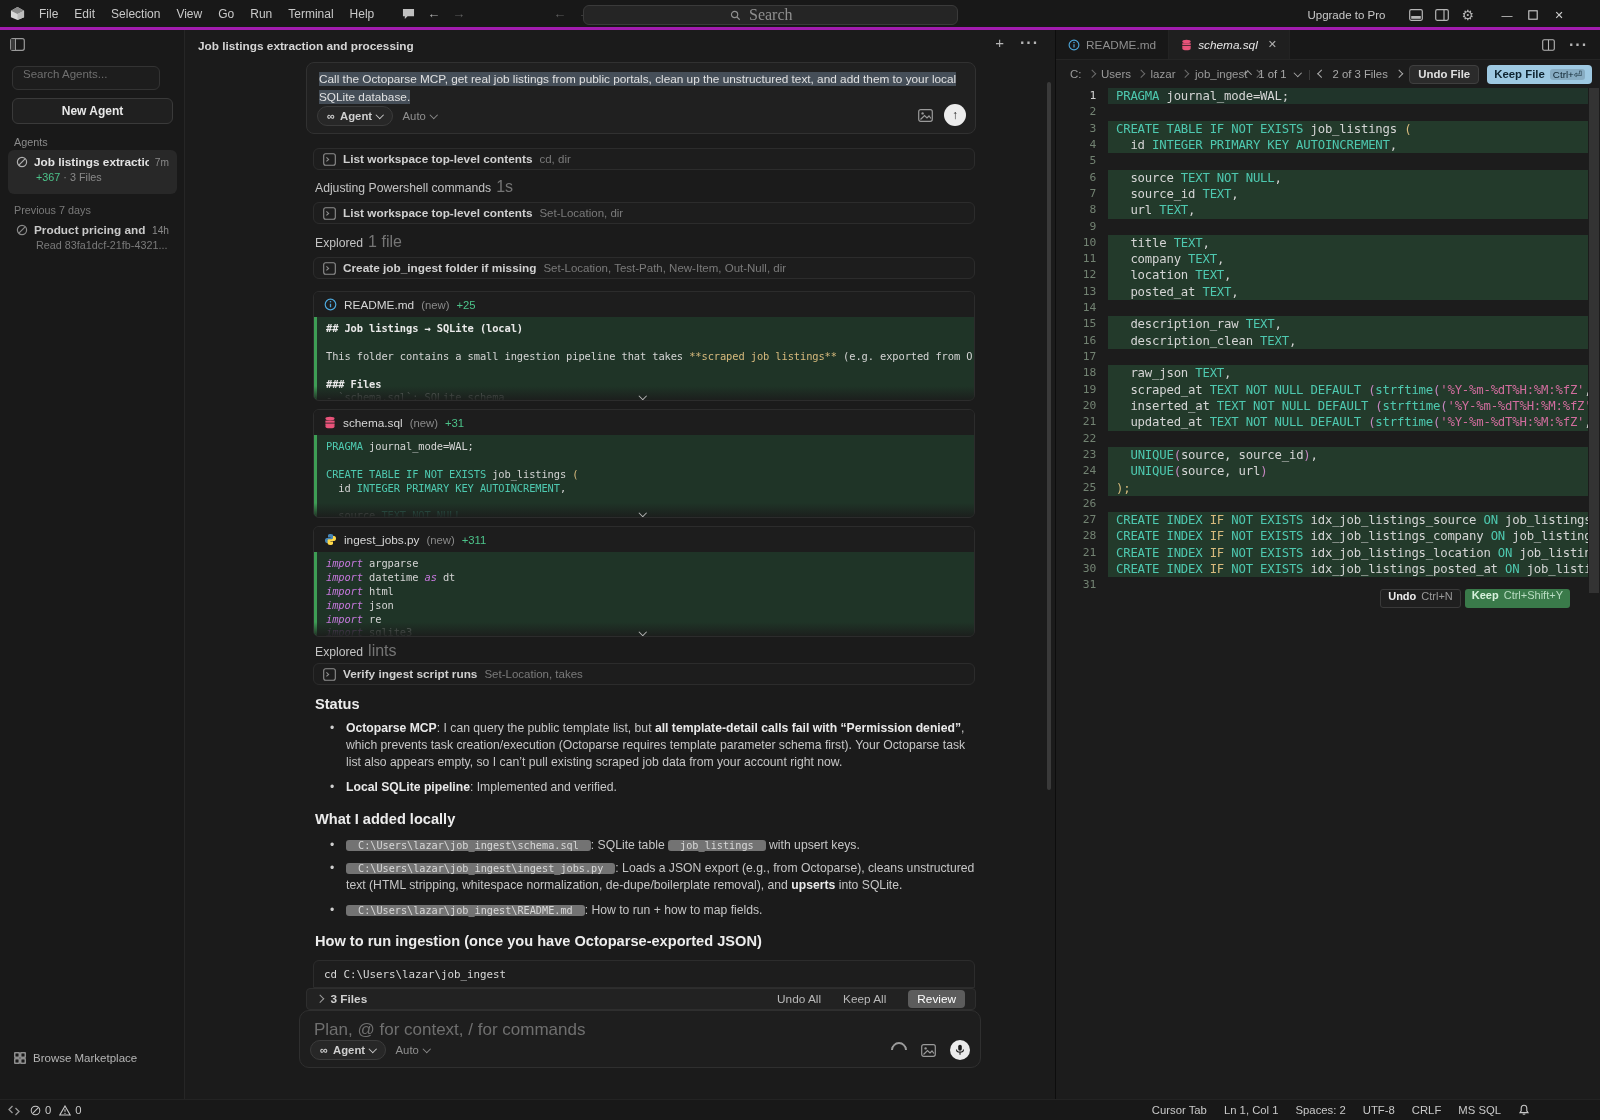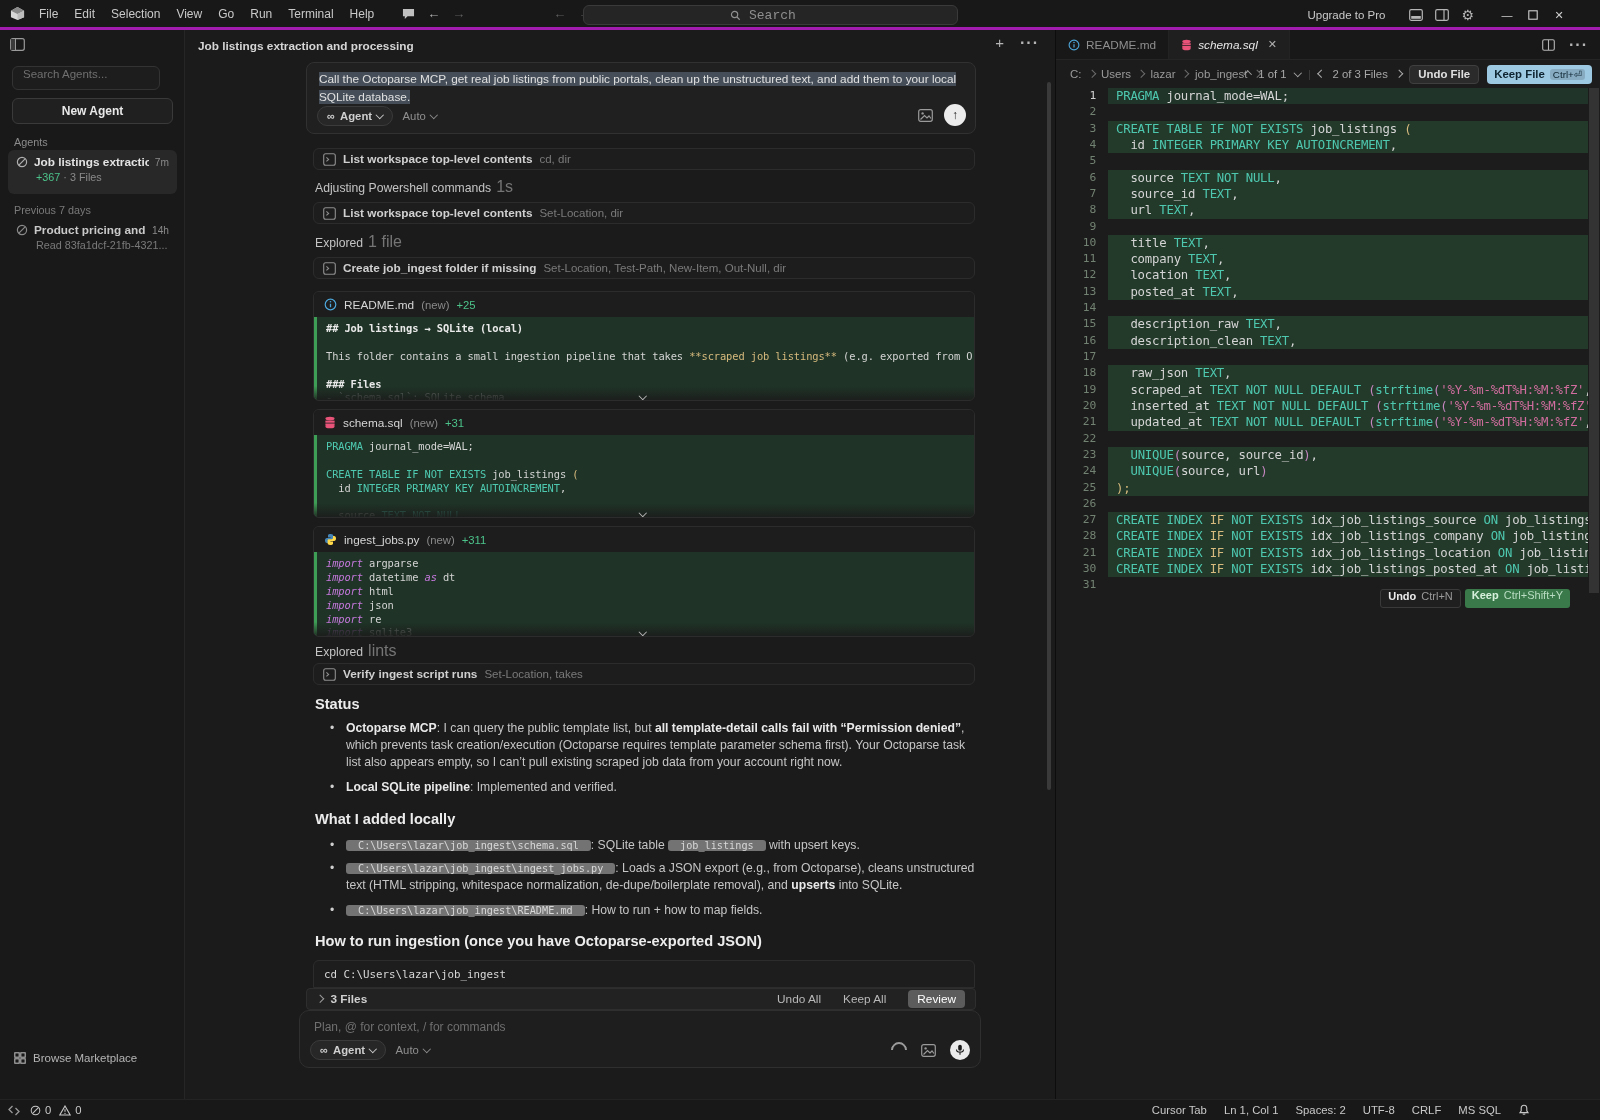--- a/index.html
+++ b/index.html
@@ -3,21 +3,21 @@
 <meta charset="utf-8">
 <style>
   html,body{margin:0;padding:0}
   body{width:1600px;height:1120px;background:#121212;font-family:"Liberation Sans",sans-serif;overflow:hidden;position:relative;color:#cccccc}
   
   .titlebar{position:absolute;left:0;top:0;width:1600px;height:30px;background:#181818;border-bottom:3px solid #a21caf;display:flex;align-items:center;box-sizing:border-box}
   .menu-item{font-size:12px;color:#c9c9c9;padding:0 8px;cursor:default}
   .tb-ico{color:#b5b5b5;font-size:13px;padding:0 6px}
   .dim{color:#5f5f5f}
   .searchbox{position:absolute;left:583px;top:5px;width:375px;height:20px;background:#252525;border:1px solid #3a3a3a;border-radius:6px;display:flex;align-items:center;justify-content:center;gap:6px;box-sizing:border-box}
-  .searchbox input{background:transparent;border:none;outline:none;color:#bdbdbd;font-size:13px;width:60px;font-family:Liberation Mono, monospace}
+  .searchbox input{background:transparent;border:none;outline:none;color:#bdbdbd;font-size:16px;width:60px;font-family:Liberation Serif, serif}
   .searchbox input::placeholder{color:#8f8f8f}
   .tb-right{position:absolute;right:28px;top:0;height:30px;display:flex;align-items:center}
   .upgrade{font-size:11.5px;color:#c9c9c9;margin-right:18px}
   .winctl{font-size:11px;color:#cfcfcf;width:26px;text-align:center}
   
   .sidebar{position:absolute;left:0;top:30px;width:185px;height:1069px;background:#191919;border-right:1px solid #262626;box-sizing:border-box}
   .sb-toggle{position:absolute;left:10px;top:8px}
   .sb-search{position:absolute;left:12px;top:36px;width:148px;height:24px;border:1px solid #333;border-radius:6px;background:#1d1d1d;box-sizing:border-box;display:flex;align-items:flex-start;padding:0 8px}
   .sb-search input{background:transparent;border:none;outline:none;width:100%;font-size:11.5px;color:#cfcfcf;font-family:"Liberation Sans",sans-serif}
   .sb-search input::placeholder{color:#6f6f6f}
@@ -65,21 +65,21 @@
   .tk-b{color:#e9e9e9;font-weight:bold}
   .tk-code{font-family:"DejaVu Sans Mono",monospace;background:#737373;border-radius:3px;padding:0 12px;font-size:10.2px;color:#d8d8d8;white-space:nowrap}
   .codecard{position:absolute;left:128px;top:930px;width:662px;height:28px;background:#1d1d1d;border:1px solid #2c2c2c;border-radius:6px 6px 0 0;box-sizing:border-box;overflow:hidden}
   .codecard .cc{padding:7px 10px;font-family:"DejaVu Sans Mono",monospace;font-size:10.8px;font-weight:500;color:#d8d8d8;white-space:pre}
   .filesbar{position:absolute;left:121px;top:958px;width:670px;height:22px;background:#222222;border:1px solid #2e2e2e;border-radius:4px;display:flex;align-items:center;padding:0 10px;box-sizing:border-box;gap:8px}
   .filesbar .fl{font-size:11.8px;color:#d0d0d0;font-weight:bold}
   .filesbar .spacer{flex:1}
   .filesbar .act{font-size:11.8px;color:#b8b8b8;margin-left:14px}
   .review-btn{background:#5c5c5c;color:#ffffff;font-size:11.8px;border-radius:4px;padding:2px 9px;margin-left:14px}
   .inputbox{position:absolute;left:114px;top:980px;width:682px;height:58px;background:#1e1e1e;border:1px solid #2f2f2f;border-radius:10px;box-sizing:border-box}
-  .inputbox input{position:absolute;left:12px;top:8px;width:520px;background:transparent;border:none;outline:none;font-size:12px;color:#dddddd;font-family:"Liberation Sans",sans-serif}
+  .inputbox input{position:absolute;left:12px;top:8px;width:520px;background:transparent;border:none;outline:none;font-size:17px;color:#dddddd;font-family:"Liberation Sans",sans-serif}
   .inputbox input::placeholder{color:#6f6f6f}
   .ib-row{position:absolute;left:10px;bottom:7px;display:flex;align-items:center}
   .ib-right{position:absolute;right:10px;bottom:7px;display:flex;align-items:center;gap:14px}
   .spinner{width:12px;height:12px;border:2px solid #9a9a9a;border-bottom-color:transparent;border-left-color:transparent;border-radius:50%;transform:rotate(-45deg)}
   .chat-scroll{position:absolute;right:4px;top:52px;width:4px;height:708px;background:#3a3a3a;border-radius:2px}
   
   .editor{position:absolute;left:1055px;top:30px;width:545px;height:1069px;background:#1c1c1c;border-left:1px solid #0d0d0d;box-sizing:border-box}
   .tabbar{position:absolute;left:0;top:0;width:100%;height:30px;background:#181818;border-bottom:1px solid #252525;display:flex;box-sizing:border-box}
   .tab{display:flex;align-items:center;gap:6px;padding:0 12px;border-right:1px solid #232323;font-size:11.8px;color:#8f8f8f}
   .tab.active{background:#1f1f1f;color:#e8e8e8}

